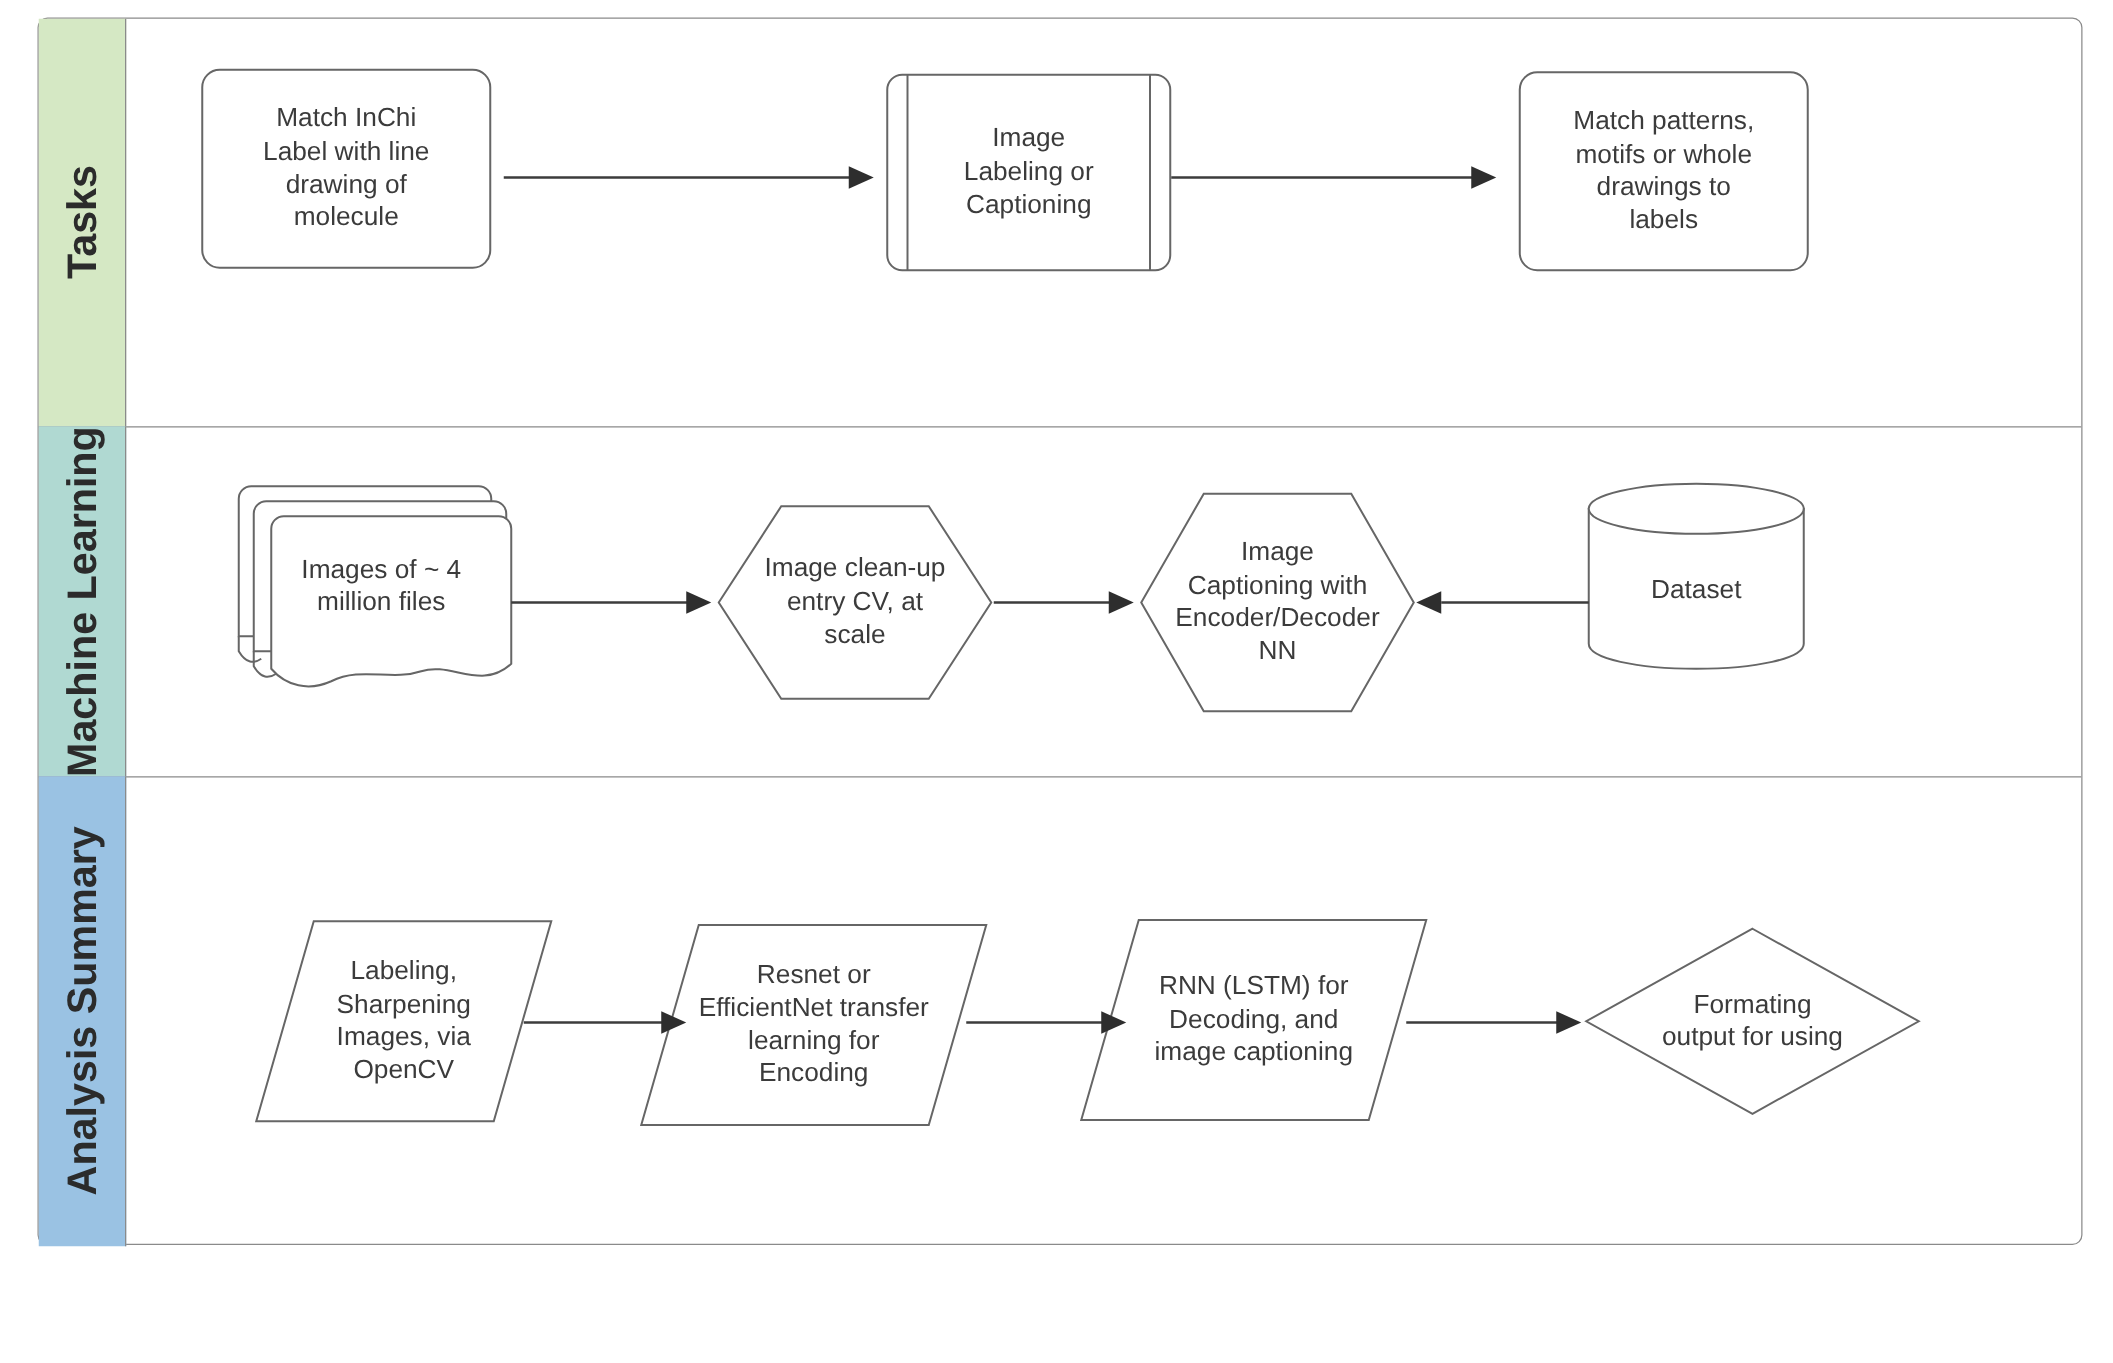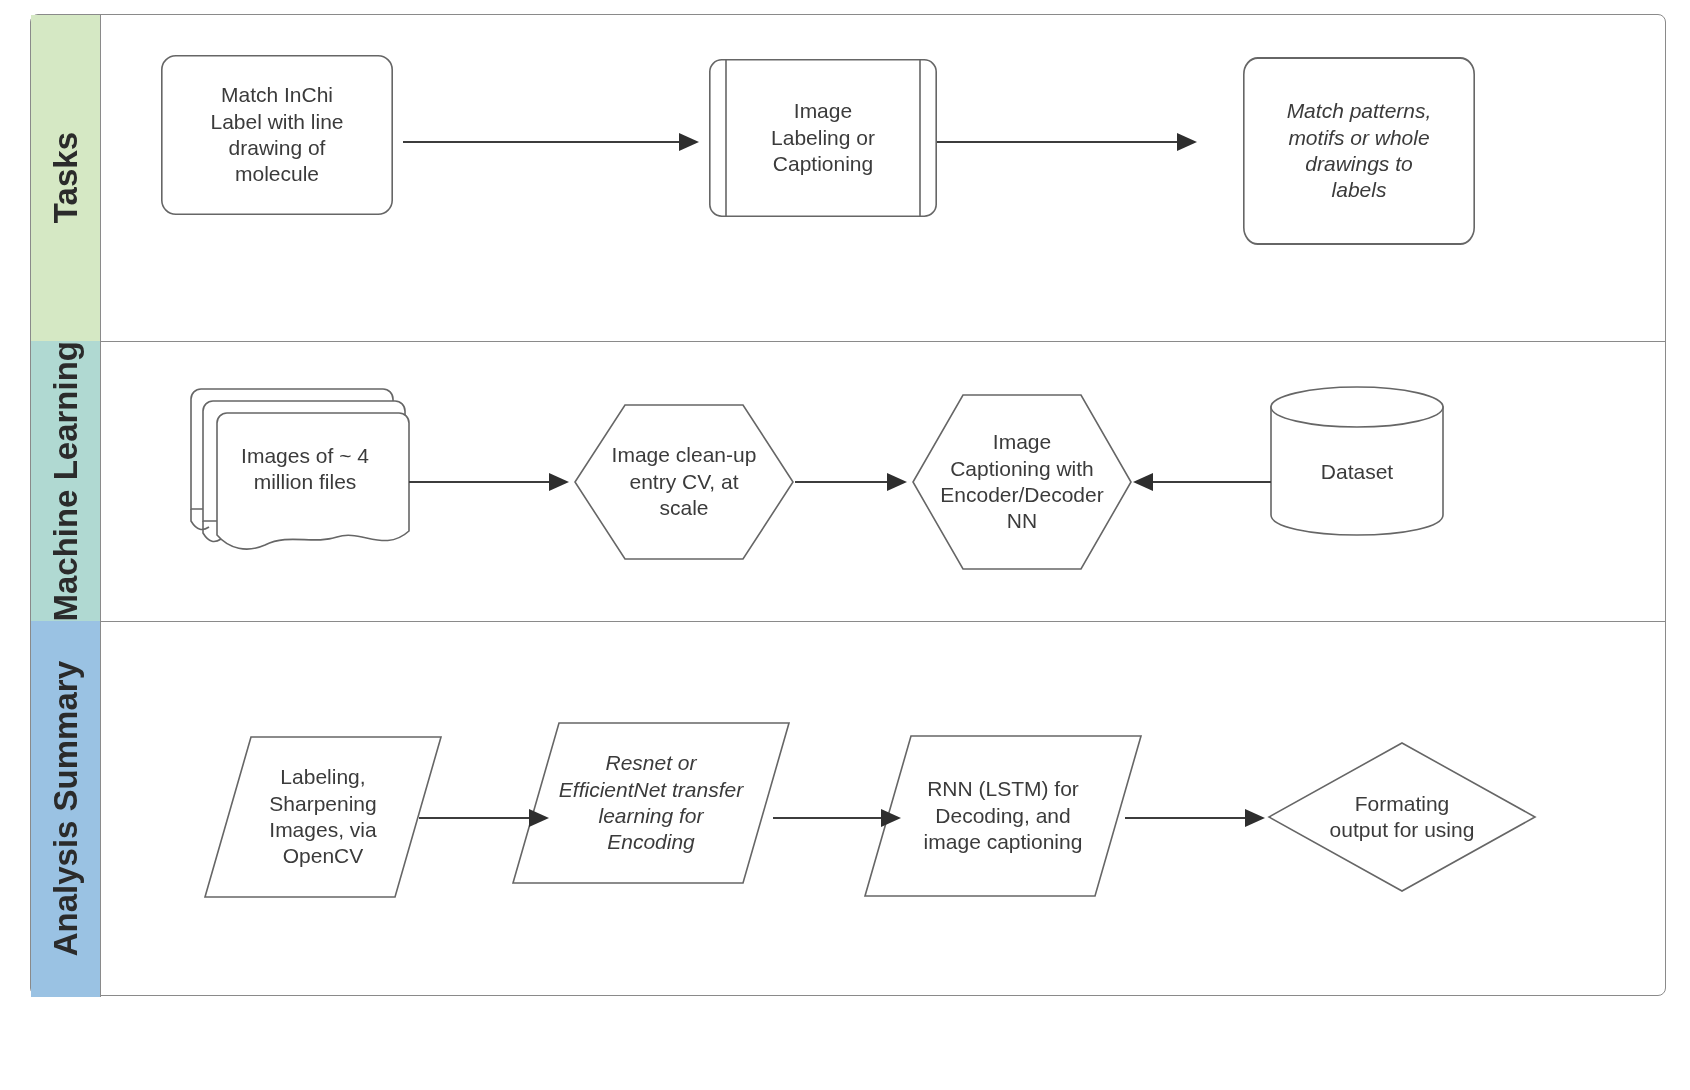--- a/index.html
+++ b/index.html
@@ -173,21 +173,21 @@
             <line class="stroke-line" x1="211" y1="0.8" x2="211" y2="157.2"></line>
           </svg>
           <span class="label">Image
 Labeling or
 Captioning</span>
         </div>
 
         <div class="conn" style="left:836px; top:126px; width:242px;"></div>
         <div class="arrow-right" style="left:1076px; top:118px;"></div>
 
-        <div class="node" style="left:1142px; top:42px; width:232px; height:188px;font-style:italic;">
+        <div class="node" style="left:1114px; top:42px; width:232px; height:160px;">
           <svg viewBox="0 0 232 160" preserveAspectRatio="none">
             <rect class="stroke" x="0.8" y="0.8" width="230.4" height="158.4" rx="14" ry="14"></rect>
           </svg>
           <span class="label">Match patterns,
 motifs or whole
 drawings to
 labels</span>
         </div>
 
       </div>
@@ -279,21 +279,21 @@
           </svg>
           <span class="label">Labeling,
 Sharpening
 Images, via
 OpenCV</span>
         </div>
 
         <div class="conn" style="left:318px; top:196px; width:112px;"></div>
         <div class="arrow-right" style="left:428px; top:188px;"></div>
 
-        <div class="node" style="left:410px; top:100px; width:280px; height:164px;font-style:italic;">
+        <div class="node" style="left:410px; top:117px; width:280px; height:164px;">
           <svg viewBox="0 0 280 164" preserveAspectRatio="none">
             <path class="stroke" d="M 48,2 L 278,2 L 232,162 L 2,162 Z"></path>
           </svg>
           <span class="label">Resnet or
 EfficientNet  transfer
 learning for
 Encoding</span>
         </div>
 
         <div class="conn" style="left:672px; top:196px; width:110px;"></div>

